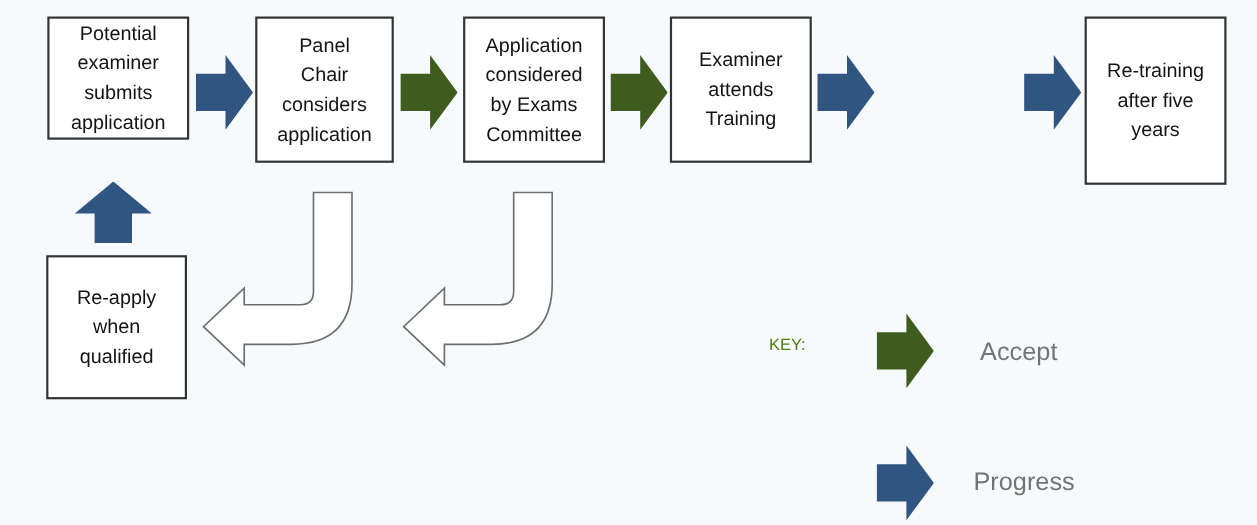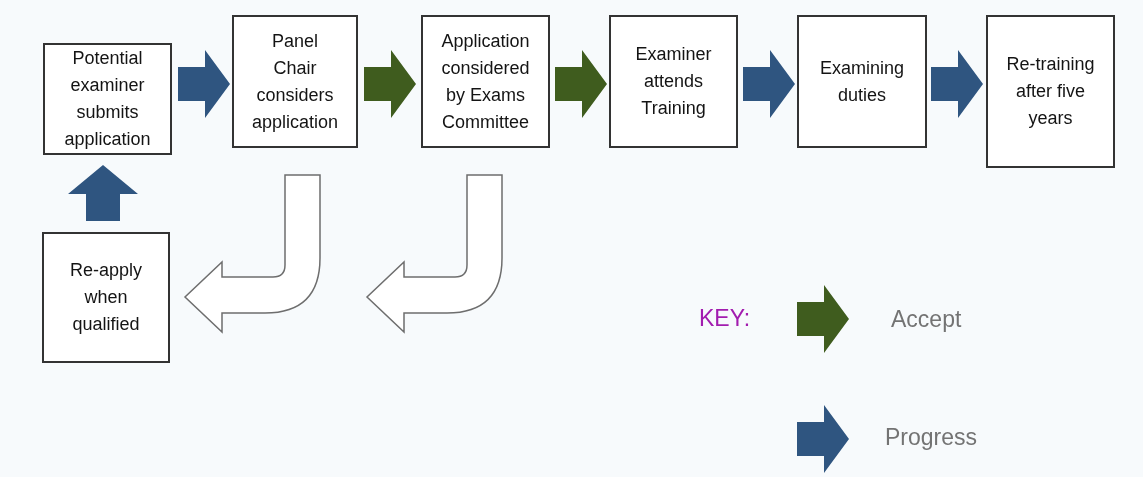--- a/index.html
+++ b/index.html
@@ -30,35 +30,35 @@
     font-size: 18px;
     line-height: 27px;
     color: #141414;
   }
   .arrow-svg {
     position: absolute;
     display: block;
   }
   .key-title {
     position: absolute;
-    font-size: 23px;
-    color: #a21caf;
+    font-size: 15px;
+    color: #4d7c0f;
   }
   .key-label {
     position: absolute;
     font-size: 23px;
     color: #737373;
   }
 </style>
 </head>
 <body>
 
 <div class="canvas">
 
-  <div class="box" style="left:43px; top:15px; width:129px; height:112px;margin-top:28px;">
+  <div class="box" style="left:43px; top:15px; width:129px; height:112px;">
     <span class="label">Potential
 examiner
 submits
 application</span>
   </div>
 
   <div class="box" style="left:232px; top:15px; width:126px; height:133px;">
     <span class="label">Panel
 Chair
 considers
@@ -71,24 +71,20 @@
 by Exams
 Committee</span>
   </div>
 
   <div class="box" style="left:609px; top:15px; width:129px; height:133px;">
     <span class="label">Examiner
 attends
 Training</span>
   </div>
 
-  <div class="box" style="left:797px; top:15px; width:130px; height:133px;">
-    <span class="label">Examining
-duties</span>
-  </div>
 
   <div class="box" style="left:986px; top:15px; width:129px; height:153px;">
     <span class="label">Re-training
 after five
 years</span>
   </div>
 
   <div class="box" style="left:42px; top:232px; width:128px; height:131px;text-align:center;">
     <span class="label">Re-apply
 when

